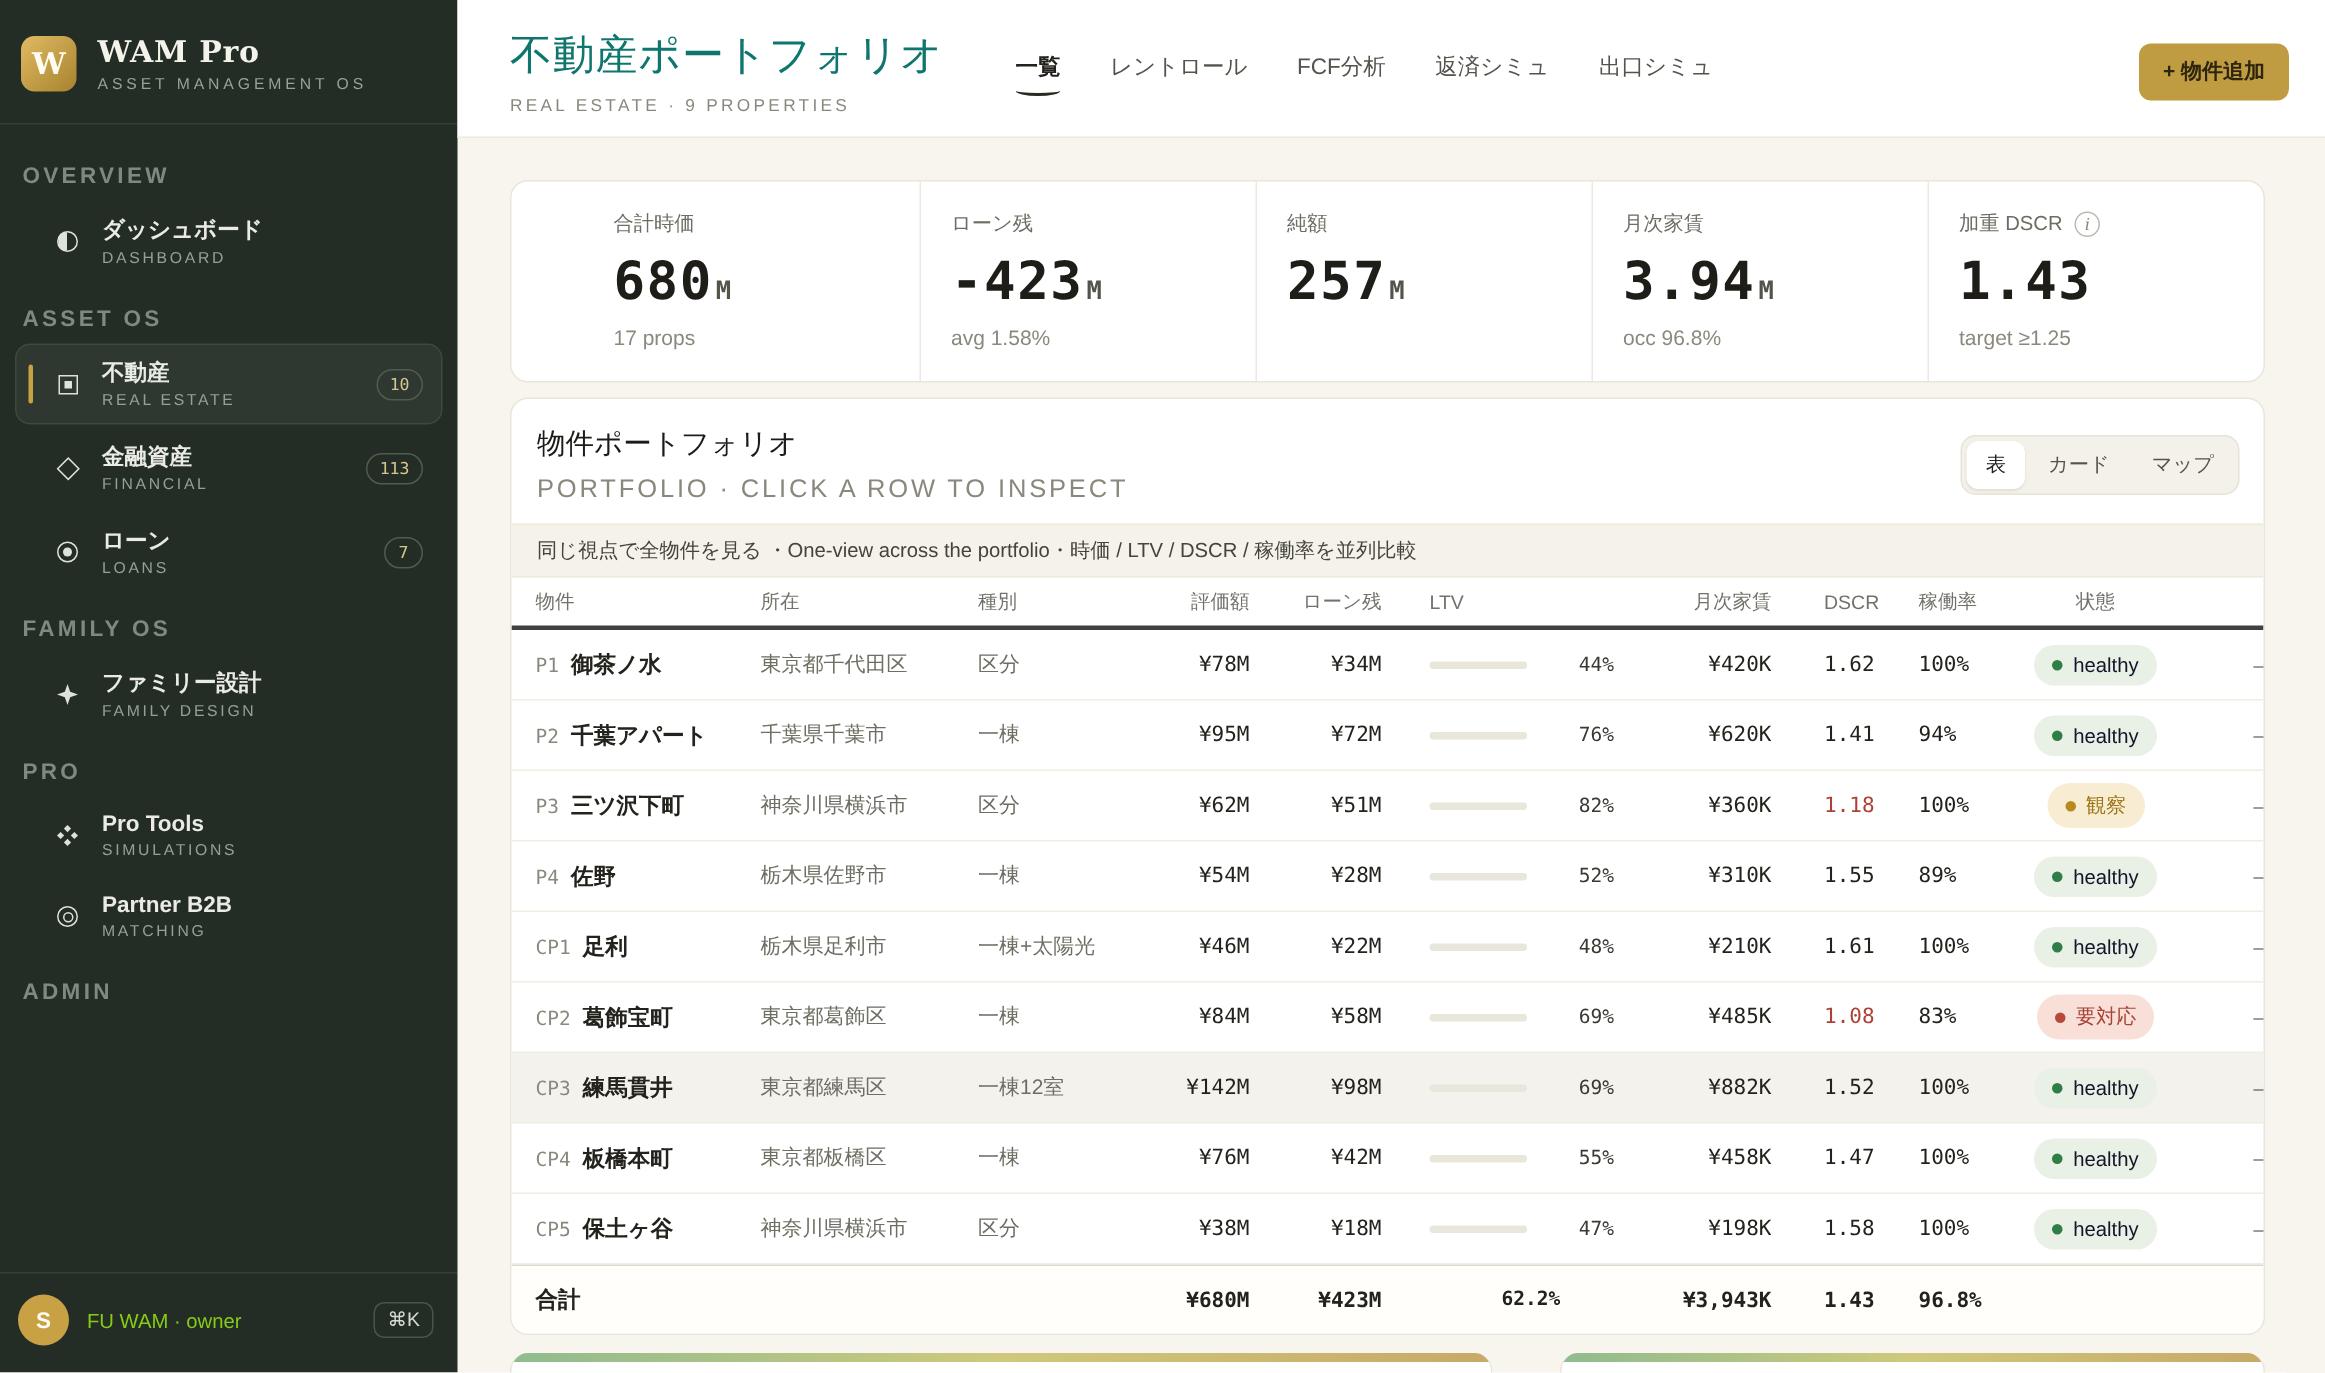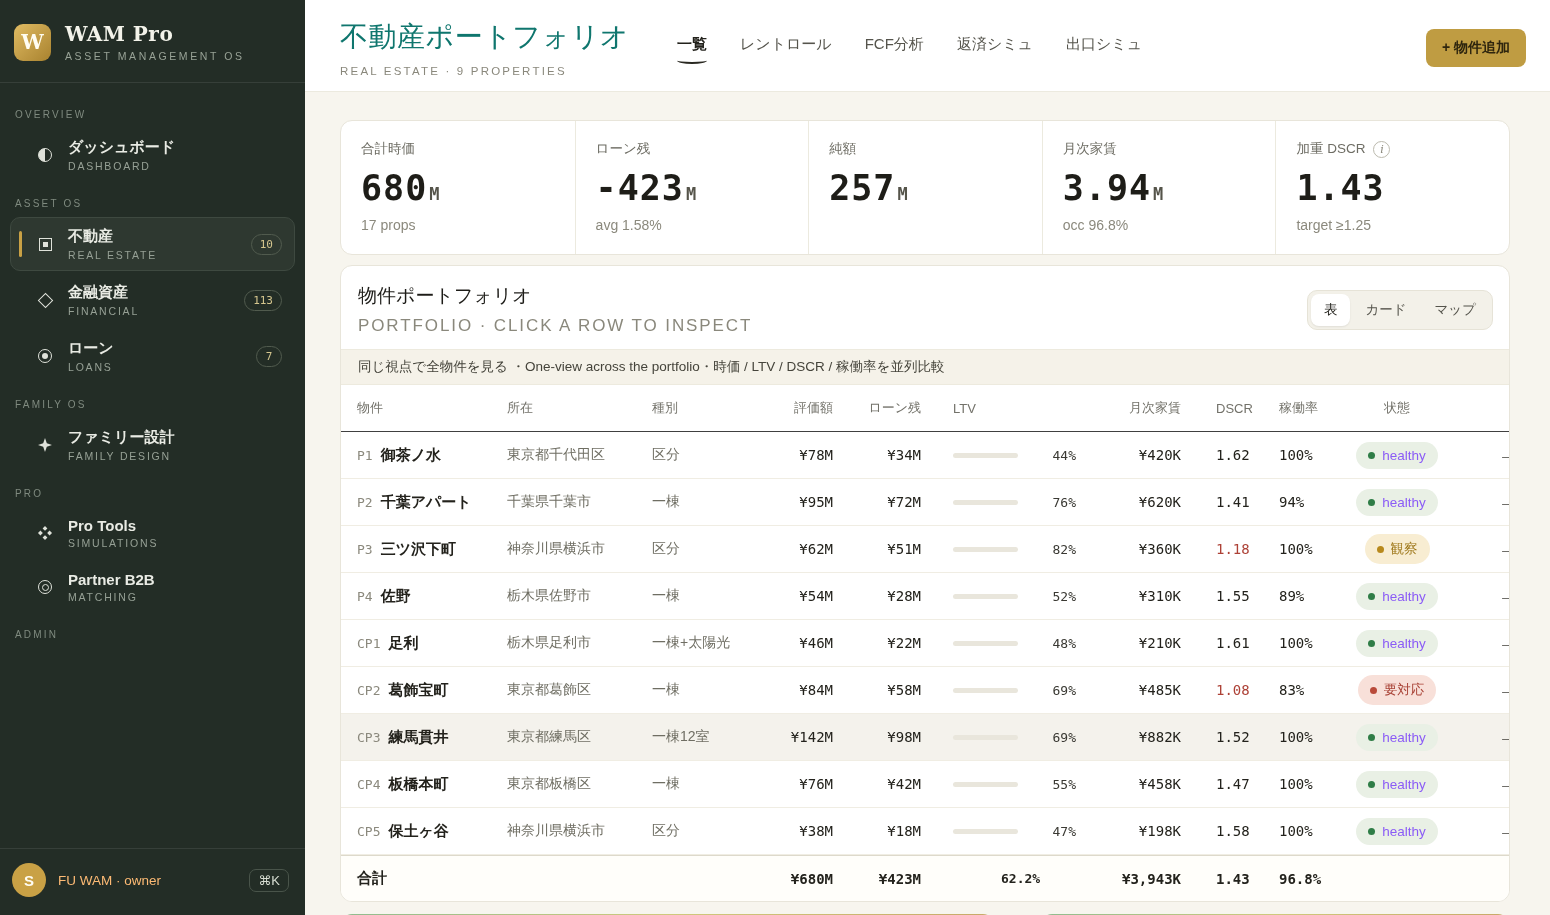--- a/index.html
+++ b/index.html
@@ -20,21 +20,21 @@
   .logo-row { display:flex; align-items:center; gap:14px; padding:22px 16px 20px 14px;
     border-bottom:1px solid rgba(255,255,255,.09); }
   .logo-box { width:37px; height:37px; border-radius:9px;
     background:linear-gradient(135deg,#e0bb62,#a8822f);
     display:flex; align-items:center; justify-content:center;
     font-family:"DejaVu Serif",serif; font-size:20px; font-weight:bold; color:#fffdf2; }
   .logo-title { font-family:"DejaVu Serif",serif; font-size:20px; font-weight:bold; color:#f3f3ea; letter-spacing:.5px; }
   .logo-sub { font-size:10.5px; letter-spacing:2.6px; color:#98a296; margin-top:4px; }
 
   .nav { flex:1; padding:10px 0 0 0; }
-  .nav-section-label { font-size:10px; letter-spacing:2.2px; color:#7f8a7f; margin:16px 16px 8px 15px; }
+  .nav-section-label { font-size:15px; letter-spacing:2.2px; color:#7f8a7f; margin:16px 16px 8px 15px;font-weight:bold; }
   .nav-item { position:relative; display:flex; align-items:center; gap:15px;
     margin:2px 10px; padding:9px 12px 9px 26px; border-radius:10px; border:1px solid transparent;
     cursor:pointer; }
   .nav-item.active { background:#2e3830; border-color:#3e4940; }
   .active-bar { display:none; position:absolute; left:8px; top:13px; bottom:13px; width:3px;
     border-radius:2px; background:#c9a145; }
   .nav-item.active .active-bar { display:block; }
   .nav-jp { font-size:15px; font-weight:600; color:#e9ebe4; }
   .nav-en { font-size:10.5px; letter-spacing:1.8px; color:#96a095; margin-top:3px; }
   .nav-badge { margin-left:auto; font-family:"DejaVu Sans Mono",monospace; font-size:11px;
@@ -54,21 +54,21 @@
     display:flex; align-items:center; justify-content:center; }
   .i-target i { width:7px; height:7px; border:1.5px solid #dfe2da; border-radius:50%; display:block; }
   .i-db { width:14px; height:13px; border:1.5px solid #dfe2da; border-radius:2px; position:relative; }
   .i-db:after { content:""; position:absolute; left:1px; right:1px; top:50%; height:1.5px; background:#dfe2da; }
   .i-svg svg { display:block; }
 
   .side-footer { border-top:1px solid rgba(255,255,255,.09);
     display:flex; align-items:center; gap:12px; padding:14px 16px 18px 12px; }
   .avatar { width:34px; height:34px; border-radius:50%; background:#c9a145; color:#fffdf4;
     font-weight:bold; font-size:15px; display:flex; align-items:center; justify-content:center; }
-  .user-name { font-size:13.5px; color:#fdba74; }
+  .user-name { font-size:13.5px; color:#84cc16; }
   .kbd { margin-left:auto; border:1px solid #49544a; border-radius:7px; padding:3px 8px;
     font-size:13px; color:#d6dcd1; }
 
   
   .main { flex:1; display:flex; flex-direction:column; height:915px; }
   .topbar { background:#ffffff; border-bottom:1px solid #eceadf;
     display:flex; align-items:center; padding:18px 24px 14px 35px; height:97px; }
   .page-title { font-family:"DejaVu Serif",serif; font-size:28px; color:#0f766e; letter-spacing:.5px; }
   .page-sub { font-size:11.5px; letter-spacing:2.2px; color:#8a887c; margin-top:9px; }
   .tabs { display:flex; gap:33px; margin-left:48px; margin-top:6px; }
@@ -76,21 +76,21 @@
   .tab.active { color:#23221c; font-weight:600; }
   .tab.active::after { content:""; display:block; height:5px; margin-top:3px;
     border-bottom:2px solid #2a2922; border-radius:0 0 70% 70%; }
   .add-btn { margin-left:auto; background:#bf9c42; color:#2e250e; font-weight:600;
     font-size:14px; border:none; border-radius:8px; padding:10px 16px; cursor:pointer; }
 
   .content { padding:28px 20px 0 35px; width:1225px; }
 
   
   .kpi-card { background:#fff; border:1px solid #e8e5da; border-radius:12px;
-    display:grid; grid-template-columns:repeat(5,1fr); overflow:hidden; }
+    display:grid; grid-template-columns:repeat(5,1fr); overflow:hidden;padding-left:48px; }
   .kpi-cell { padding:19px 20px 20px 20px; }
   .kpi-cell + .kpi-cell { border-left:1px solid #eceadf; }
   .kpi-label-row { display:flex; align-items:center; gap:8px; }
   .kpi-label { font-size:13.5px; color:#6e6d64; }
   .kpi-info { width:17px; height:17px; border:1px solid #bcbaae; border-radius:50%;
     font-family:"DejaVu Serif",serif; font-style:italic; font-size:11px; color:#8a887c;
     display:flex; align-items:center; justify-content:center; cursor:pointer; }
   .kpi-value { margin-top:10px; font-family:"DejaVu Sans Mono",monospace; font-weight:bold;
     font-size:35px; color:#1e1d18; letter-spacing:1px; }
   .kpi-unit { font-size:17px; color:#55544a; margin-left:2px; letter-spacing:0; }
@@ -105,21 +105,21 @@
     padding:3px; display:flex; gap:2px; }
   .toggle-btn { font-size:13.5px; color:#55544c; padding:7px 13px; border-radius:8px; cursor:pointer; }
   .toggle-btn.active { background:#fff; color:#23221c; box-shadow:0 1px 2px rgba(0,0,0,.08); }
 
   .pf-banner { background:#f5f2e9; border-top:1px solid #edeade; border-bottom:1px solid #edeade;
     padding:8px 17px; font-size:13.5px; color:#45443b; }
 
   .cols { display:grid;
     grid-template-columns:150px 145px 95px 86px 88px 155px 105px 60px 78px 156px 40px;
     align-items:center; }
-  .thead { height:47px; color:#73726a; font-size:13px; border-bottom:1px solid #404040; padding:0 16px; }
+  .thead { height:35px; color:#73726a; font-size:13px; border-bottom:3px solid #404040; padding:0 16px; }
   .c-right { text-align:right; }
   .c-ltv { padding-left:32px; }
   .c-dscr { padding-left:35px; }
   .c-occ { padding-left:38px; }
   .c-status { text-align:center; }
 
   .tbody .trow { height:47px; border-bottom:1px solid #f0ede3; padding:0 16px; cursor:pointer; }
   .trow.hl { background:#f4f2ec; }
   .cell-prop { display:flex; align-items:baseline; gap:8px; }
   .prop-id { font-family:"DejaVu Sans Mono",monospace; font-size:13px; color:#8b897d; }
@@ -131,21 +131,21 @@
   .ltv-track { width:65px; height:5px; border-radius:3px; background:#e9e6dc; overflow:hidden; }
   .ltv-fill { height:100%; border-radius:3px; }
   .fill-green { background:#5a7a5e; }
   .fill-gold { background:#b18c2f; }
   .fill-red { background:#9d4038; }
   .ltv-pct { flex:1; text-align:right; font-family:"DejaVu Sans Mono",monospace; font-size:13px; color:#3a3933; }
   .cell-status { display:flex; justify-content:center; }
   .badge { display:inline-flex; align-items:center; gap:7px; border-radius:999px;
     padding:6px 12px; font-size:13.5px; }
   .badge .dot { width:7px; height:7px; border-radius:50%; }
-  .st-healthy { background:#e9f0e5; color:#8b5cf6; }
+  .st-healthy { background:#e9f0e5; color:#0f172a; }
   .st-healthy .dot { background:#2f7d47; }
   .st-watch { background:#f8edd2; color:#9c7516; }
   .st-watch .dot { background:#b8891c; }
   .st-alert { background:#f8e0d9; color:#a94337; }
   .st-alert .dot { background:#b94a3a; }
   .cell-arrow { text-align:right; font-size:16px; color:#42413a; }
 
   .tfoot { height:46px; border-top:1px solid #ddd9cb; padding:0 16px; background:#fffefa; }
   .tfoot .total-label { font-size:15px; font-weight:bold; color:#23221c; }
   .tfoot .cell-num { font-weight:bold; }

